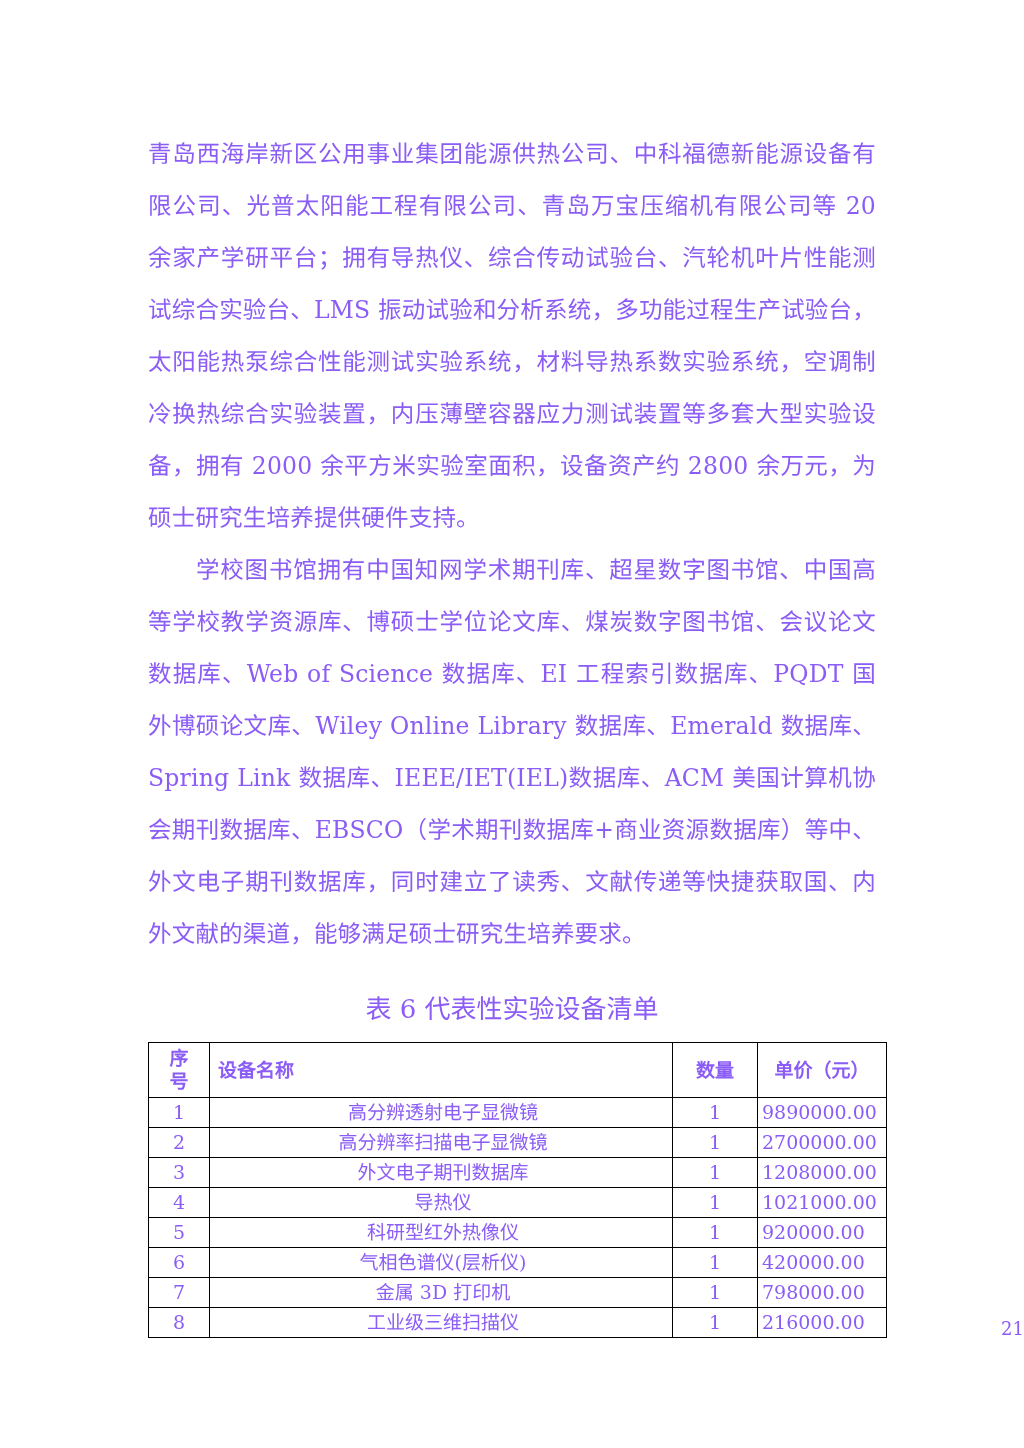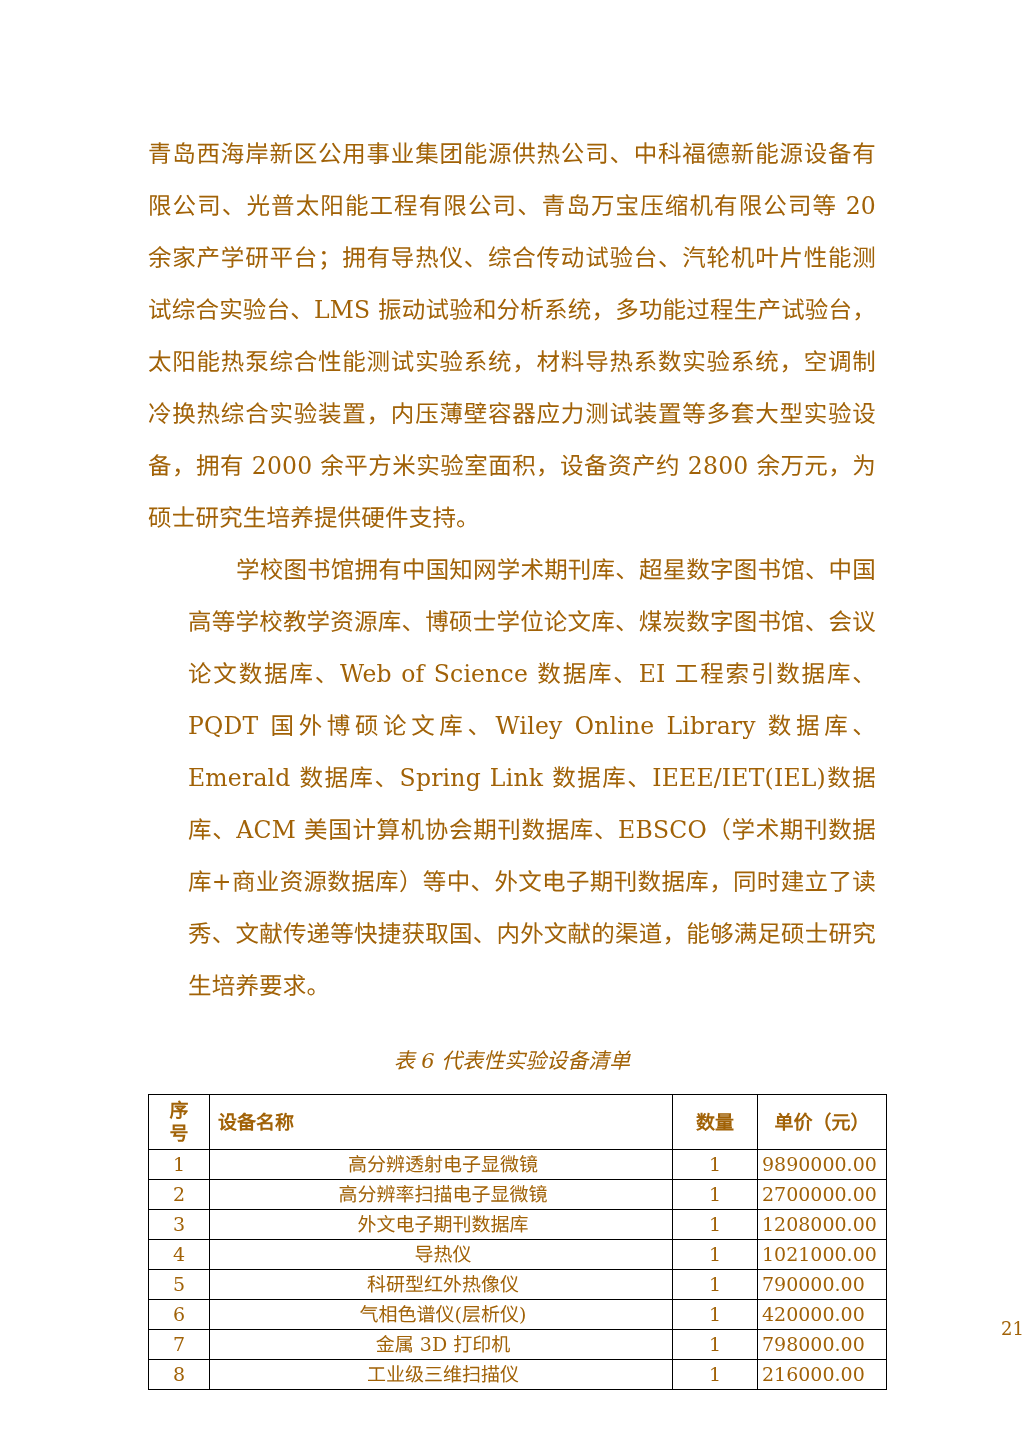--- a/index.html
+++ b/index.html
@@ -8,52 +8,50 @@
     background: #f0f0f0;
   }
   .page {
     width: 1024px;
     height: 1448px;
     background: #ffffff;
     position: relative;
     margin: 0 auto;
     box-sizing: border-box;
     font-family: "DejaVu Serif", "Liberation Serif", serif;
-    color: #a16207;
+    color: #8b5cf6;
     overflow: hidden;
   }
   .content {
     position: absolute;
     left: 148px;
     top: 128px;
     width: 728px;
   }
   .para {
     font-size: 23.5px;
     line-height: 52px;
     text-align: justify;
     text-justify: inter-ideograph;
     letter-spacing: 0.2px;
     margin: 0 0 0 0;
     white-space: pre-wrap;
   }
   .para.indent {
     text-indent: 48px;
-    margin-left: 40px;
   }
   .para + .para {
     margin-top: 0;
   }
   .table-caption {
     text-align: center;
-    font-size: 21px;
+    font-size: 26px;
     line-height: 30px;
     margin-top: 34px;
     margin-bottom: 18px;
-    font-style: italic;
   }
   table.equip {
     border-collapse: collapse;
     width: 712px;
     margin: 0 auto;
     table-layout: fixed;
   }
   table.equip td, table.equip th {
     border: 1.2px solid #000000;
     font-size: 19px;
@@ -131,21 +129,21 @@
         <tr>
           <td class="col-idx">4</td>
           <td class="col-name">导热仪</td>
           <td class="col-qty">1</td>
           <td class="col-price">1021000.00</td>
         </tr>
         <tr>
           <td class="col-idx">5</td>
           <td class="col-name">科研型红外热像仪</td>
           <td class="col-qty">1</td>
-          <td class="col-price">790000.00</td>
+          <td class="col-price">920000.00</td>
         </tr>
         <tr>
           <td class="col-idx">6</td>
           <td class="col-name">气相色谱仪(层析仪)</td>
           <td class="col-qty">1</td>
           <td class="col-price">420000.00</td>
         </tr>
         <tr>
           <td class="col-idx">7</td>
           <td class="col-name">金属 3D 打印机</td>

